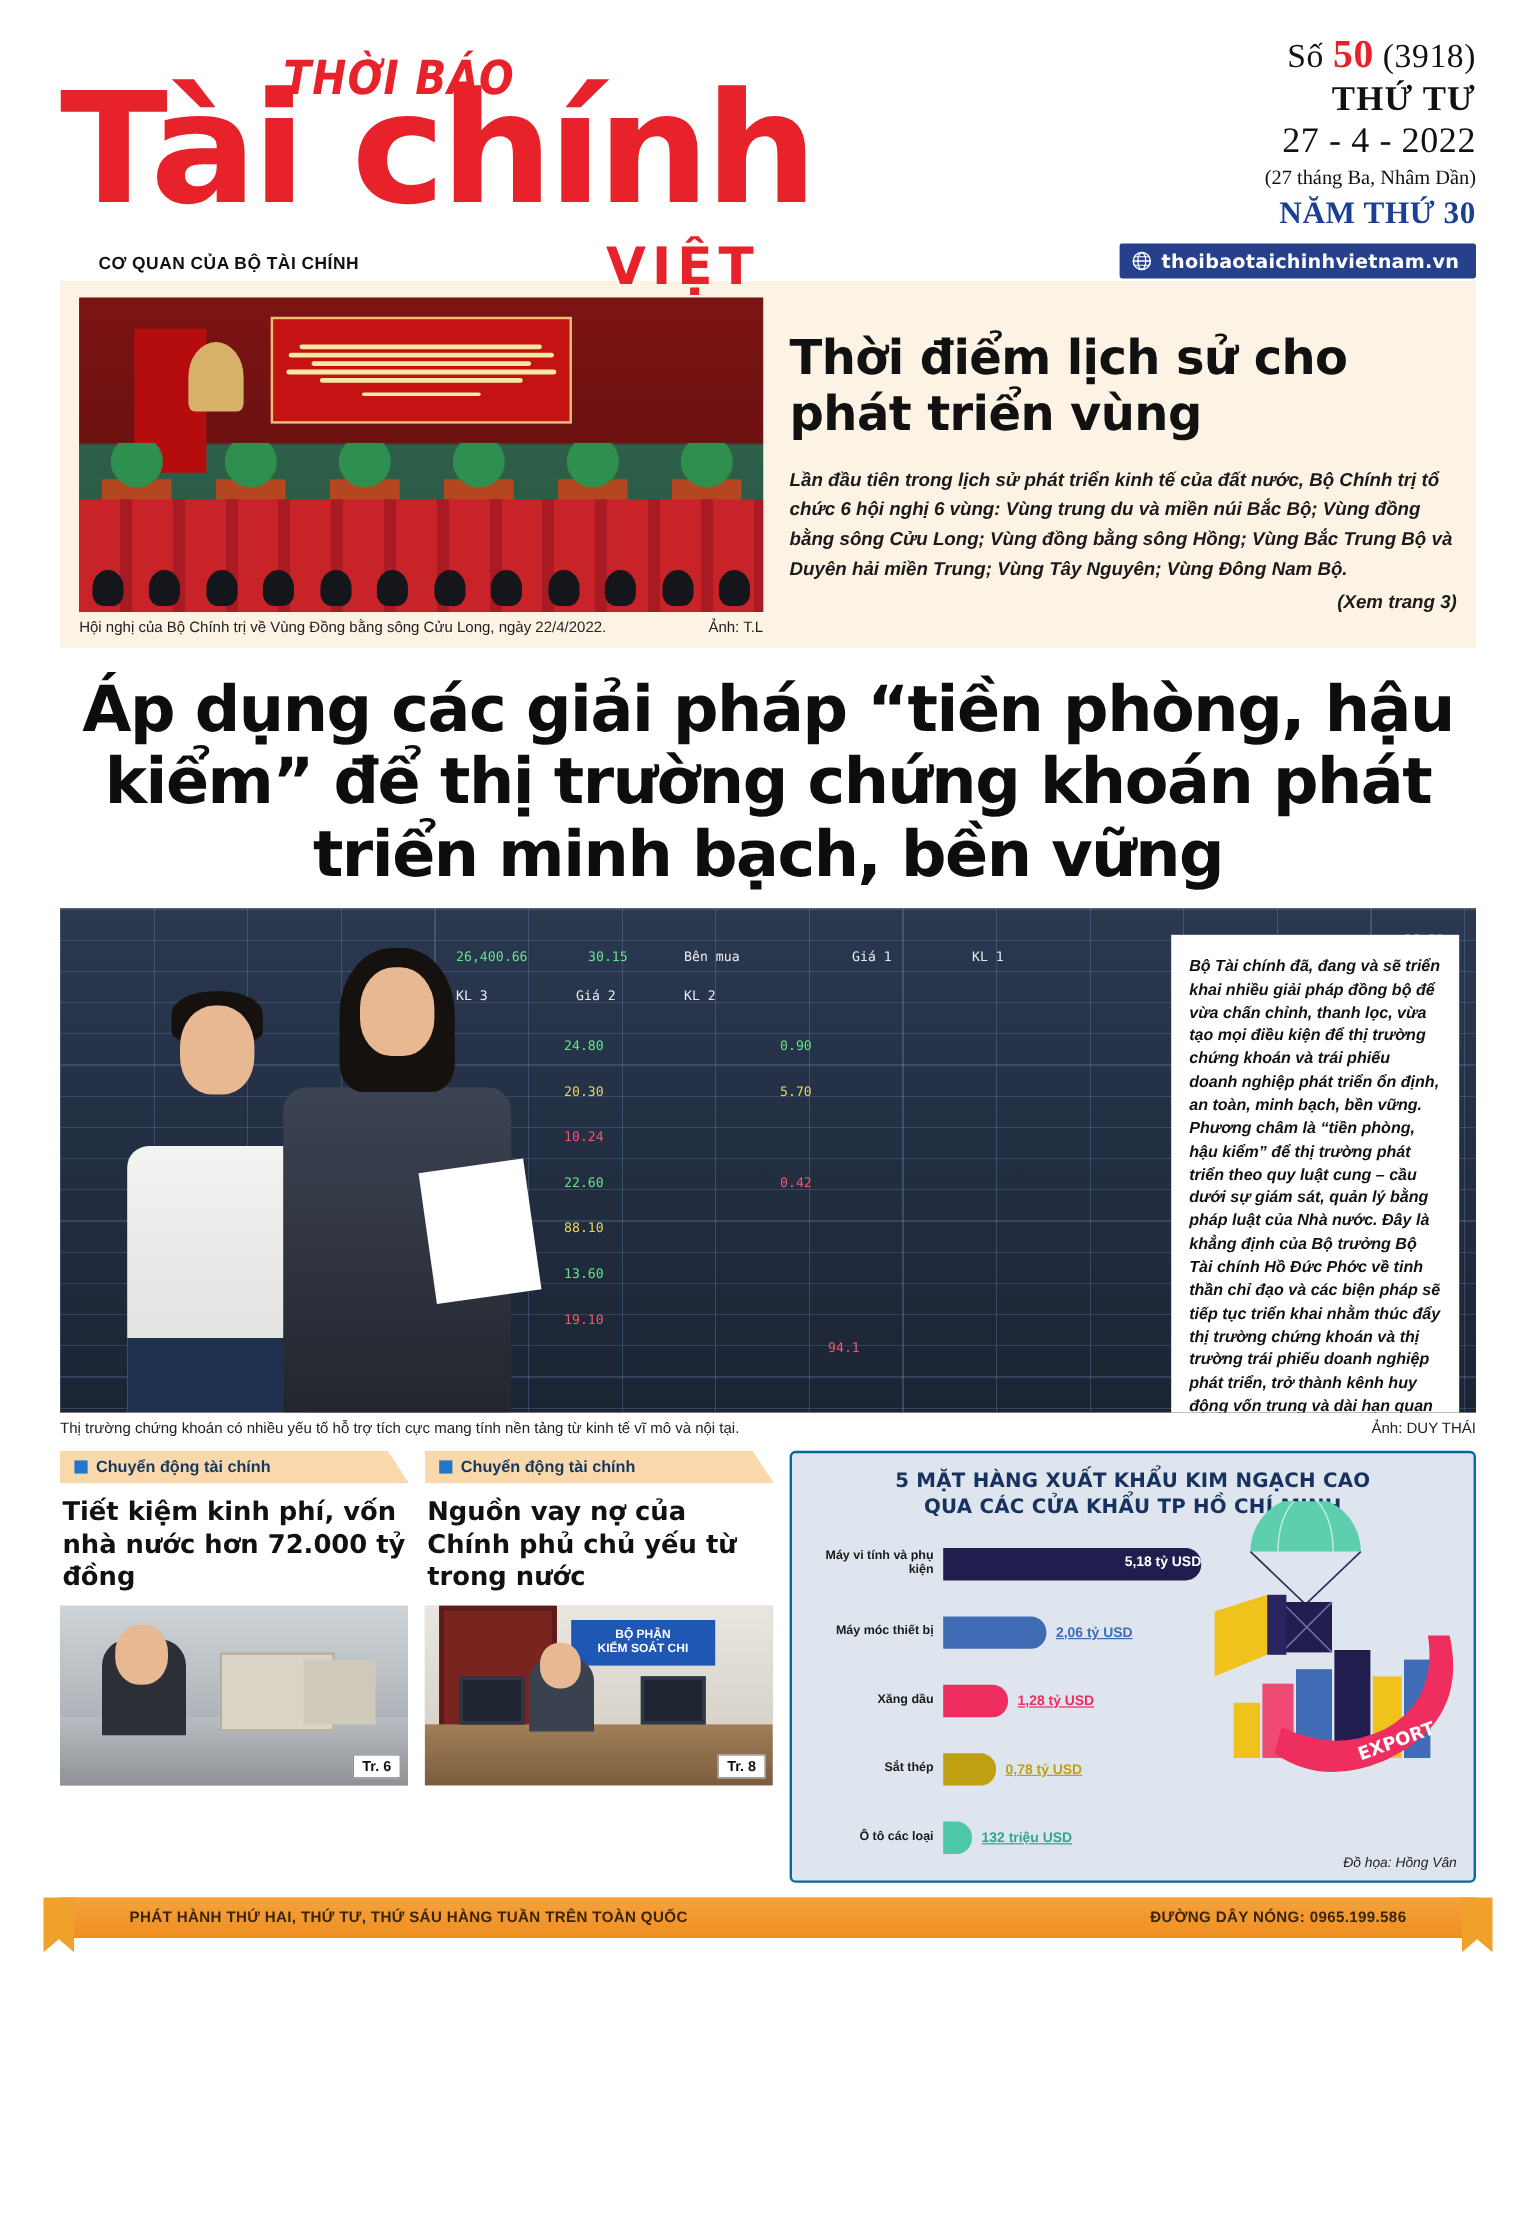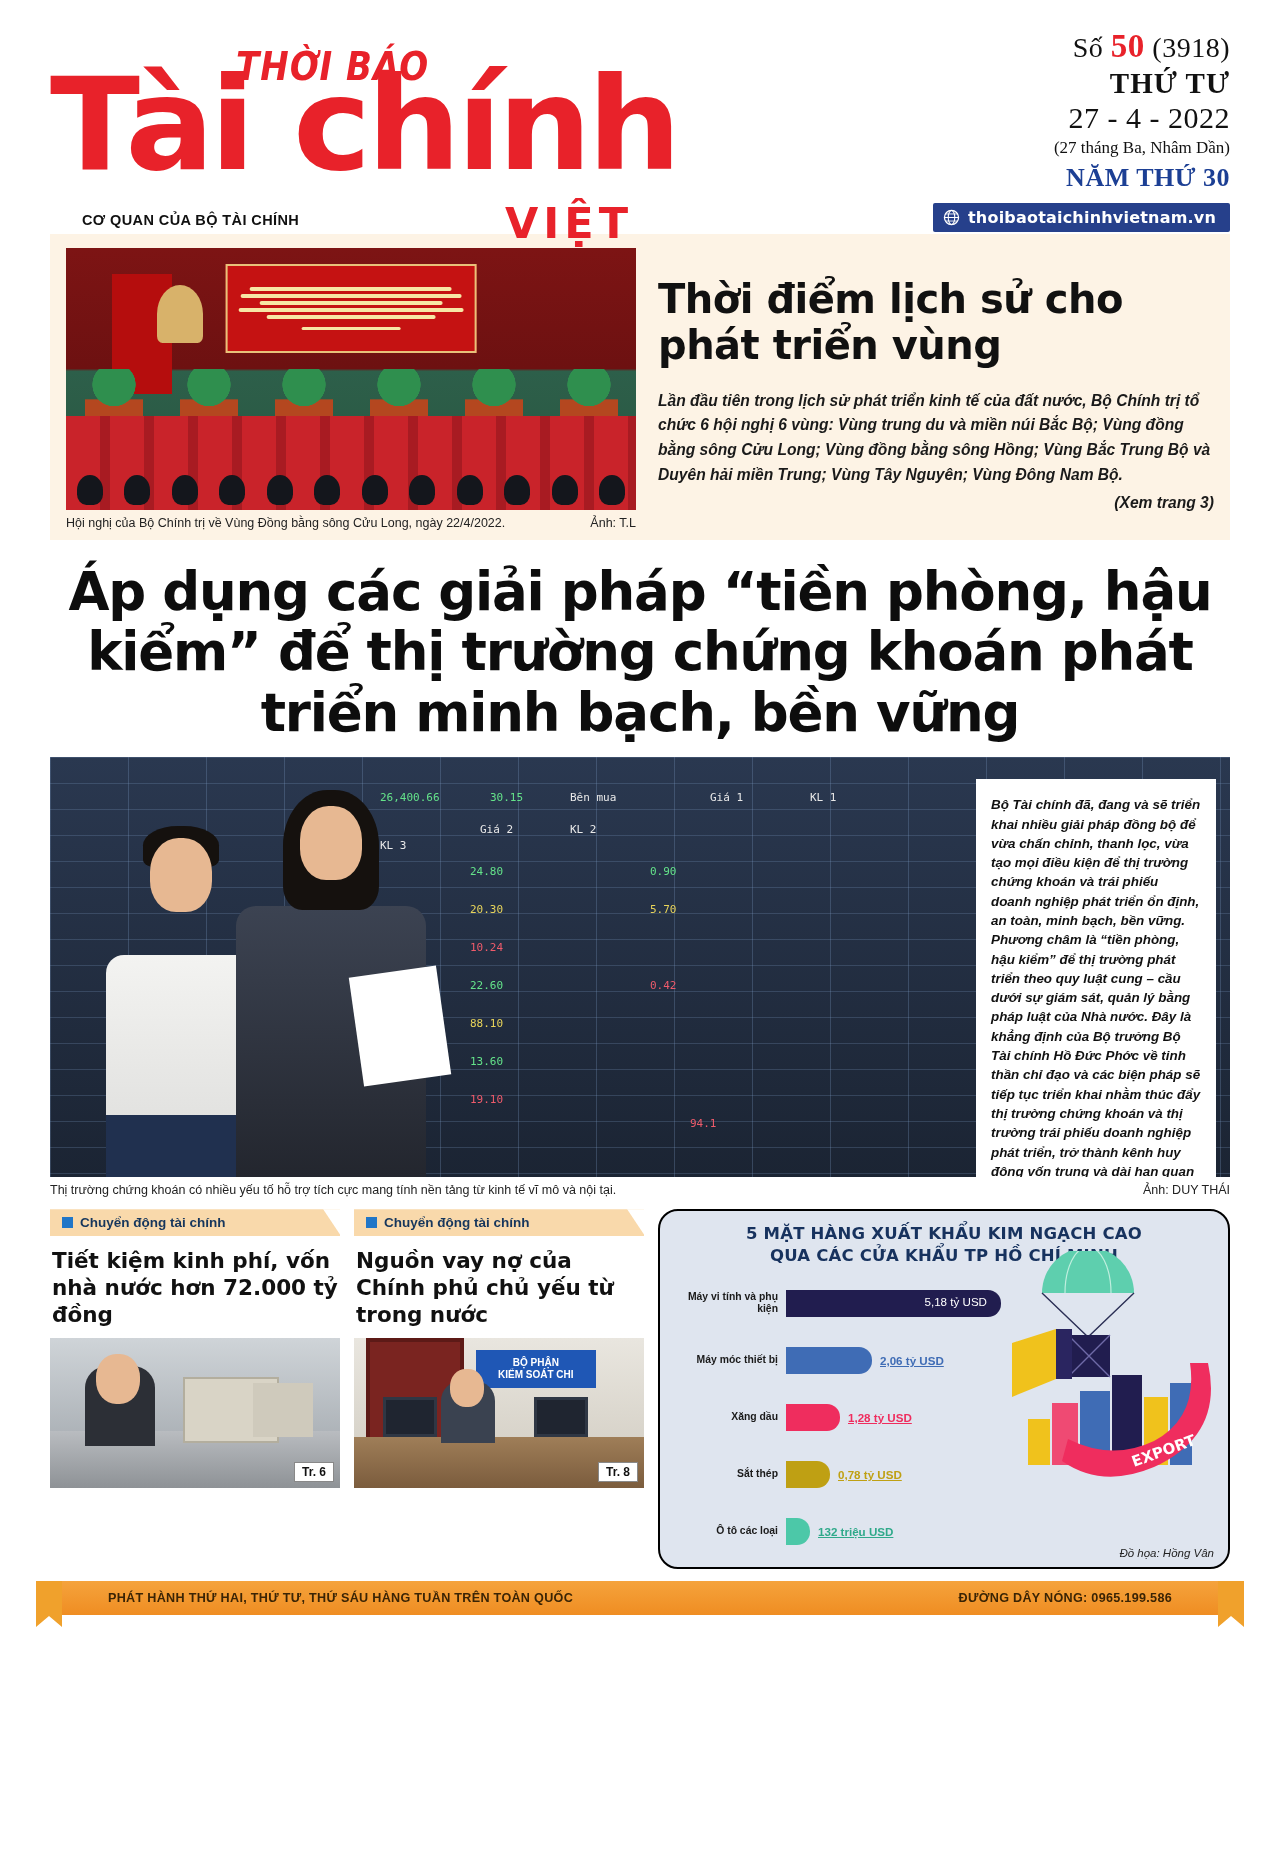--- a/index.html
+++ b/index.html
@@ -135,21 +135,21 @@
   }
   .col-photo { width: 290px; height: 150px; position: relative; overflow: hidden; background: #ccc; }
   .trbadge {
     position: absolute; right: 6px; bottom: 6px;
     background: #fff; border: 1px solid #888;
     font-size: 12px; padding: 2px 7px; font-weight: 600;
   }
 
   
   .info {
-    flex: 1; border: 2px solid #000000; border-radius: 20px;
+    flex: 1; border: 2px solid #0369a1; border-radius: 5px;
     background: #dfe5ef; padding: 12px 14px 10px 14px; position: relative; overflow: hidden;
   }
   .info-title {
     text-align: center; font-size: 16.5px; font-weight: 800; color: #17325e;
     line-height: 1.3; letter-spacing: 0.2px; font-family: "DejaVu Sans", sans-serif;
   }
   .bars { margin-top: 14px; position: relative; z-index: 3; }
   .bar-row { display: flex; align-items: center; height: 40px; margin-bottom: 6px; margin-top: 17px; }
   .bar-label {
     width: 112px; text-align: right; padding-right: 8px;
@@ -318,21 +318,21 @@
   <div class="stock-block">
     <div class="stock-photo">
       <div class="scene board-bg"></div>
       <div class="board-grid"></div>
 
       <div class="tick" style="left:330px;top:34px;color:#64e38a">26,400.66</div>
       <div class="tick" style="left:440px;top:34px;color:#64e38a">30.15</div>
       <div class="tick" style="left:520px;top:34px;color:#e9e9e9">Bên mua</div>
       <div class="tick" style="left:660px;top:34px;color:#e9e9e9">Giá 1</div>
       <div class="tick" style="left:760px;top:34px;color:#e9e9e9">KL 1</div>
-      <div class="tick" style="left:330px;top:82px;color:#e9e9e9">KL 3</div>
+      <div class="tick" style="left:330px;top:66px;color:#e9e9e9">KL 3</div>
       <div class="tick" style="left:430px;top:66px;color:#e9e9e9">Giá 2</div>
       <div class="tick" style="left:520px;top:66px;color:#e9e9e9">KL 2</div>
       <div class="tick" style="left:420px;top:108px;color:#64e38a">24.80</div>
       <div class="tick" style="left:420px;top:146px;color:#e8d45a">20.30</div>
       <div class="tick" style="left:420px;top:184px;color:#ef5b6b">10.24</div>
       <div class="tick" style="left:420px;top:222px;color:#64e38a">22.60</div>
       <div class="tick" style="left:420px;top:260px;color:#e8d45a">88.10</div>
       <div class="tick" style="left:420px;top:298px;color:#64e38a">13.60</div>
       <div class="tick" style="left:420px;top:336px;color:#ef5b6b">19.10</div>
       <div class="tick" style="left:600px;top:108px;color:#64e38a">0.90</div>
@@ -438,21 +438,21 @@
         <path d="M196 112 q16 72 -54 104 q-52 22 -92 -6 l6 -22 q44 22 86 2 q44 -24 36 -78 z" fill="#ef2d5e"></path>
         <text x="122" y="216" fill="#ffffff" font-size="15" font-weight="bold" font-family="DejaVu Sans, sans-serif" transform="rotate(-20 122 216)">EXPORT</text>
       </svg>
 
       <div class="bars">
 
         <div class="bar-row">
           <div class="bar-label">Máy vi tính và phụ kiện</div>
           <div class="bar-track">
             <div class="bar-fill" style="width:215px;background:#211d4f;position:relative">
-              <span style="position:absolute;right:14px;top:5px;color:#fff;font-size:11.6px;font-weight:400">5,18 tỷ USD</span>
+              <span style="position:absolute;right:0;top:5px;color:#fff;font-size:11.6px;font-weight:700">5,18 tỷ USD</span>
             </div>
           </div>
         </div>
 
         <div class="bar-row">
           <div class="bar-label">Máy móc thiết bị</div>
           <div class="bar-track">
             <div class="bar-fill" style="width:86px;background:#3f6cb5"></div>
             <span class="bar-val" style="color:#3f6cb5">2,06 tỷ USD</span>
           </div>

